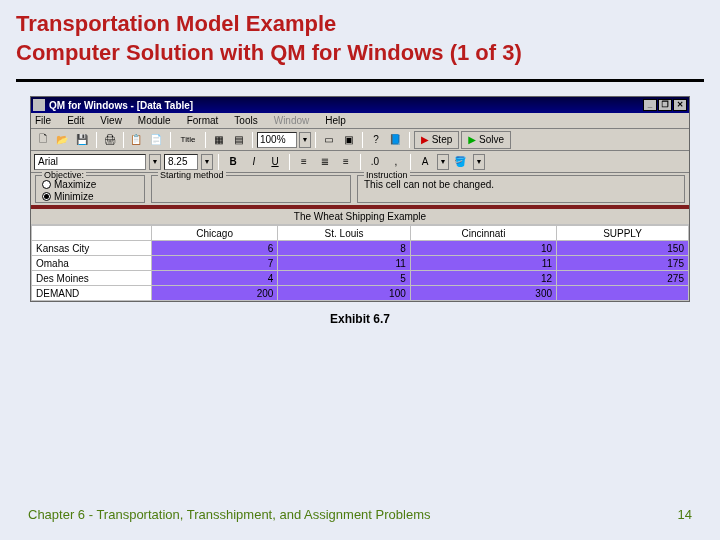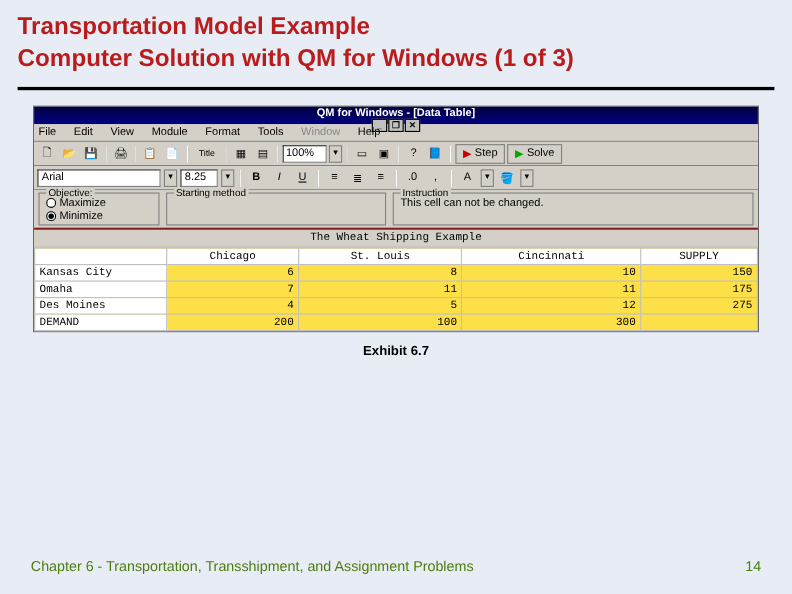--- a/index.html
+++ b/index.html
@@ -29,21 +29,20 @@
   }
   .titlebar {
     background: linear-gradient(#000040, #000080);
     color: #fff;
     height: 16px;
     display: flex;
     align-items: center;
     padding: 0 2px;
     font-size: 10px;
     font-weight: bold;
-    flex-direction: column;
   }
   .titlebar .t-icon {
     width: 12px; height: 12px;
     background: #c0c0c0; margin-right: 4px;
     display: inline-block;
   }
   .titlebar .spacer { flex: 1; }
   .win-btns { display: flex; gap: 1px; }
   .win-btn {
     width: 14px; height: 12px;
@@ -120,21 +119,21 @@
   .font-box { width: 112px; }
   .size-box { width: 34px; }
   .dd-arrow {
     width: 12px; height: 16px;
     background: #d4d0c8; border: 1px solid #808080;
     font-size: 7px; text-align: center;
     line-height: 14px;
   }
   .config-bar {
     background: #d4d0c8;
-    border-bottom: 2px solid #7f1d1d;
+    border-bottom: 4px solid #7f1d1d;
     height: 36px;
     display: flex;
     padding: 2px 4px;
     gap: 6px;
     font-size: 10px;
   }
   .panel {
     border: 1px solid #808080;
     padding: 2px 6px 2px 6px;
     position: relative;
@@ -159,23 +158,22 @@
     background: #000; margin: 1px;
   }
   .starting-box {
     background: #fff; border: 1px inset #808080;
     height: 18px; width: 150px;
     font-size: 10px; padding: 0 4px;
     display: flex; align-items: center;
   }
   .instr-text { font-size: 10px; padding: 1px 0; }
   .spreadsheet {
-    background: #fde047;
-    font-size: 10px;
-    font-family: Liberation Mono, monospace;
+    background: #8b5cf6;
+    font-size: 10px;
   }
   .sheet-title {
     text-align: center;
     border-bottom: 1px solid #c0c0c0;
     padding: 2px 0;
     height: 16px;
     background: #d4d0c8;
   }
   table.data {
     width: 100%;

